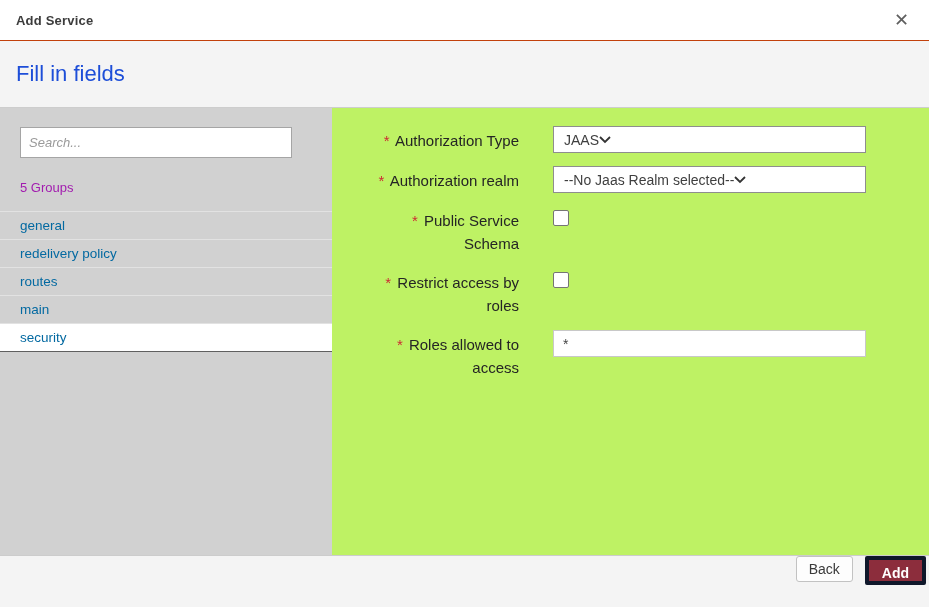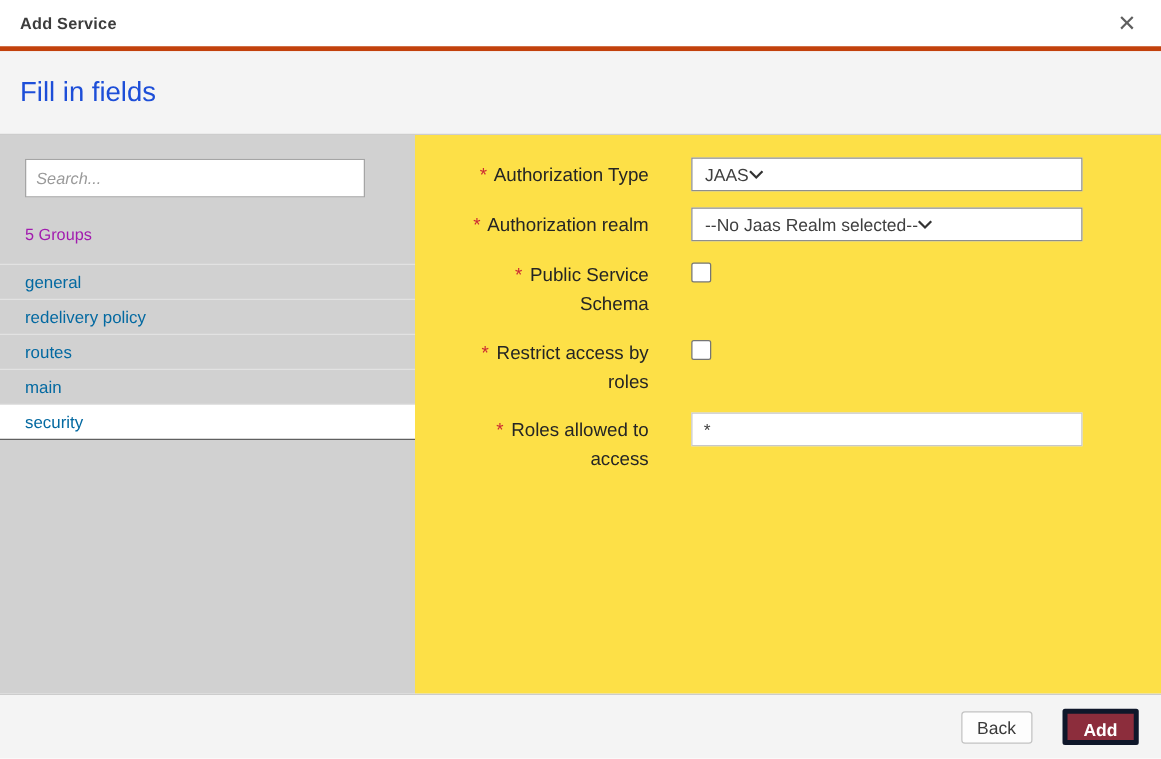--- a/index.html
+++ b/index.html
@@ -9,21 +9,21 @@
     background:#ffffff;
     position:relative;
     overflow:hidden;
     color:#333;
   }
 
   
   .modal-header {
     height:41px;
     background:#fff;
-    border-bottom:4px solid #c2410c;
+    border-bottom:1px solid #c2410c;
     display:flex;
     align-items:center;
     justify-content:space-between;
     padding:0 16px;
   }
   .modal-title {
     font-size:13px;
     font-weight:bold;
     color:#3c3c3c;
     letter-spacing:.2px;
@@ -92,21 +92,21 @@
     cursor:pointer;
   }
   .group-item.selected {
     background:#ffffff;
     border-bottom:1px solid #606060;
   }
 
   
   .main {
     flex:1;
-    background:#fde047;
+    background:#bef264;
     padding-top:18px;
   }
   .form-row {
     display:flex;
     margin-bottom:13px;
   }
   .form-label {
     width:221px;
     flex-shrink:0;
     padding:3px 34px 0 23px;
@@ -156,24 +156,24 @@
   }
 
   
   .modal-footer {
     position:absolute;
     left:0; right:0; bottom:0;
     height:52px;
     background:#f4f4f4;
     border-top:1px solid #cccccc;
     display:flex;
-    align-items:center;
+    align-items:flex-start;
     justify-content:flex-end;
-    gap:24px;
-    padding-right:18px;
+    gap:12px;
+    padding-right:3px;
   }
   .btn {
     font-family:"Liberation Sans", sans-serif;
     font-size:14px;
     cursor:pointer;
     border-radius:3px;
   }
   .btn-back {
     background:#fdfdfd;
     border:1px solid #c2c2c2;

